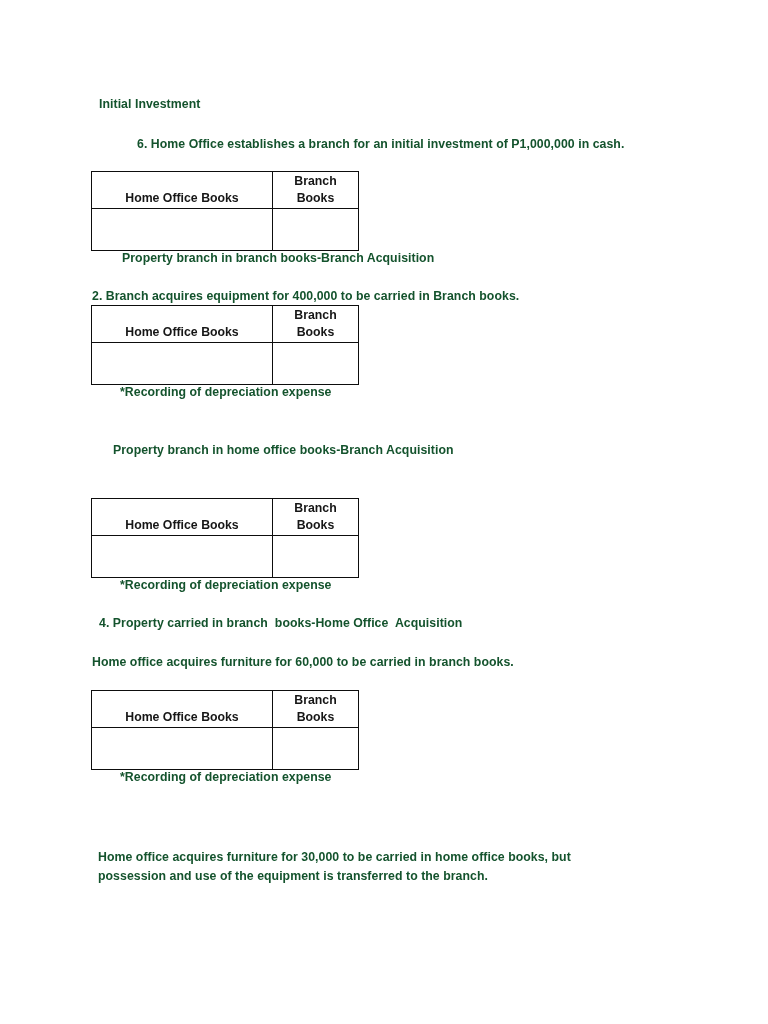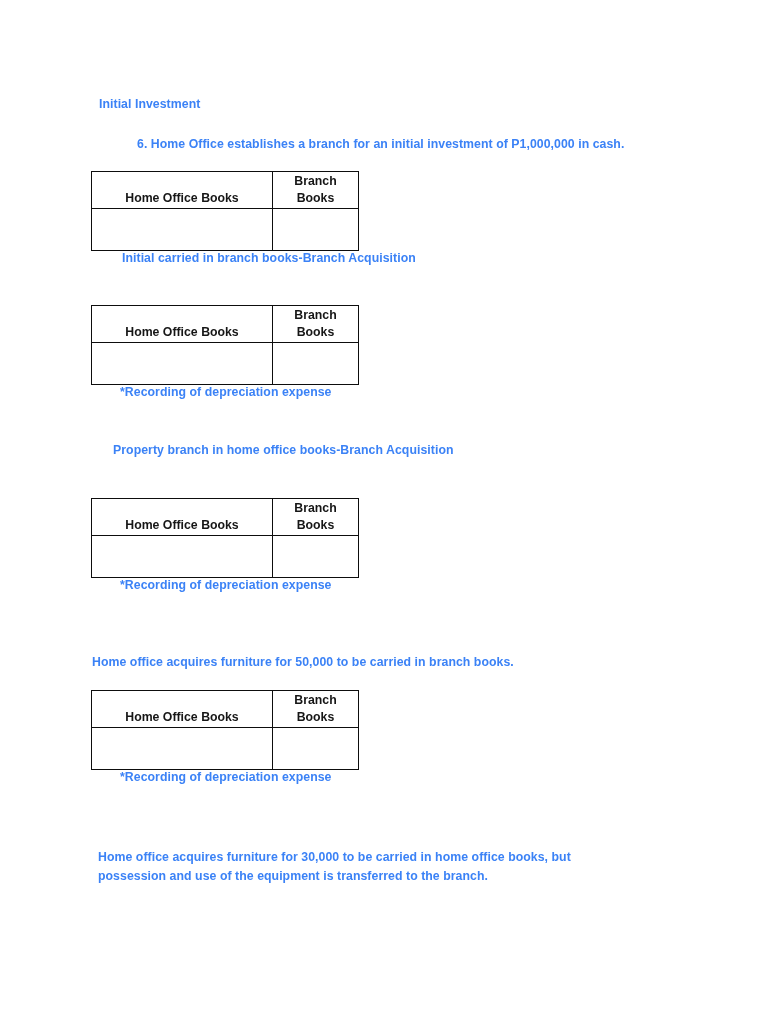--- a/index.html
+++ b/index.html
@@ -24,21 +24,21 @@
   }
 
   
   .txt {
     position: absolute;
     font-weight: bold;
     font-size: 12.3px;
     line-height: 19px;
     letter-spacing: 0.05px;
     white-space: pre-wrap;
-    color: #3b82f6;
+    color: #14532d;
   }
   .txt.narrow { width: 560px; }
 
   
   .book-table {
     position: absolute;
     border-collapse: collapse;
     table-layout: fixed;
     width: 265px;
   }
@@ -89,22 +89,23 @@
         <span class="brn-2">Books</span>
       </td>
     </tr>
     <tr class="body">
       <td class="col-home"></td>
       <td class="col-branch"></td>
     </tr>
   </tbody>
     </table>
 
-  <div class="txt" style="left:122px; top:249px;">Initial carried in branch books-Branch Acquisition</div>
+  <div class="txt" style="left:122px; top:249px;">Property branch in branch books-Branch Acquisition</div>
 
+  <div class="txt narrow" style="left:92px; top:287px;">2. Branch acquires equipment for 400,000 to be carried in Branch books.</div>
 
   <table class="book-table" style="left:91px; top:305px;">
     <tbody>
         <tr class="head">
       <td class="col-home">Home Office Books</td>
       <td class="col-branch">
         <span class="brn-1">Branch</span>
         <span class="brn-2">Books</span>
       </td>
     </tr>
@@ -131,22 +132,23 @@
     </tr>
     <tr class="body">
       <td class="col-home"></td>
       <td class="col-branch"></td>
     </tr>
   </tbody>
     </table>
 
   <div class="txt" style="left:120px; top:576px;">*Recording of depreciation expense</div>
 
+  <div class="txt narrow" style="left:99px; top:614px;">4. Property carried in branch  books-Home Office  Acquisition</div>
 
-  <div class="txt narrow" style="left:92px; top:653px;">Home office acquires furniture for 50,000 to be carried in branch books.</div>
+  <div class="txt narrow" style="left:92px; top:653px;">Home office acquires furniture for 60,000 to be carried in branch books.</div>
 
   <table class="book-table" style="left:91px; top:690px;">
     <tbody>
         <tr class="head">
       <td class="col-home">Home Office Books</td>
       <td class="col-branch">
         <span class="brn-1">Branch</span>
         <span class="brn-2">Books</span>
       </td>
     </tr>

